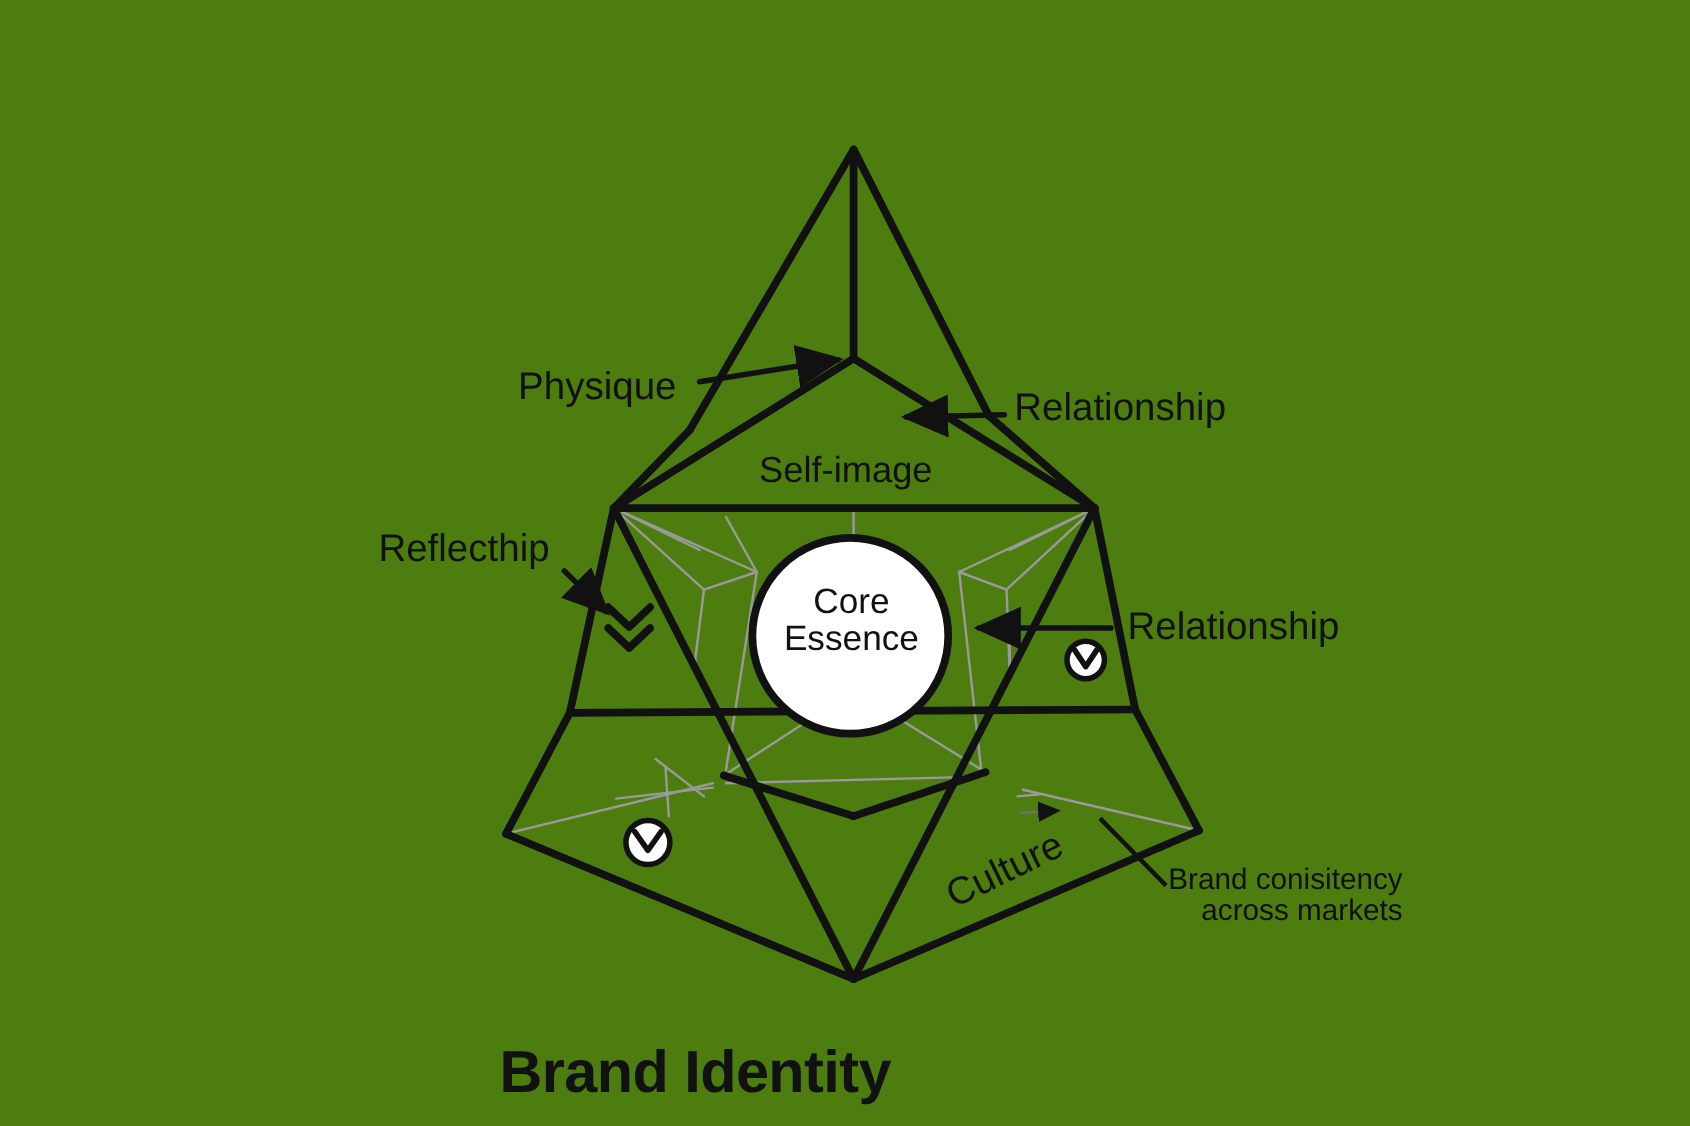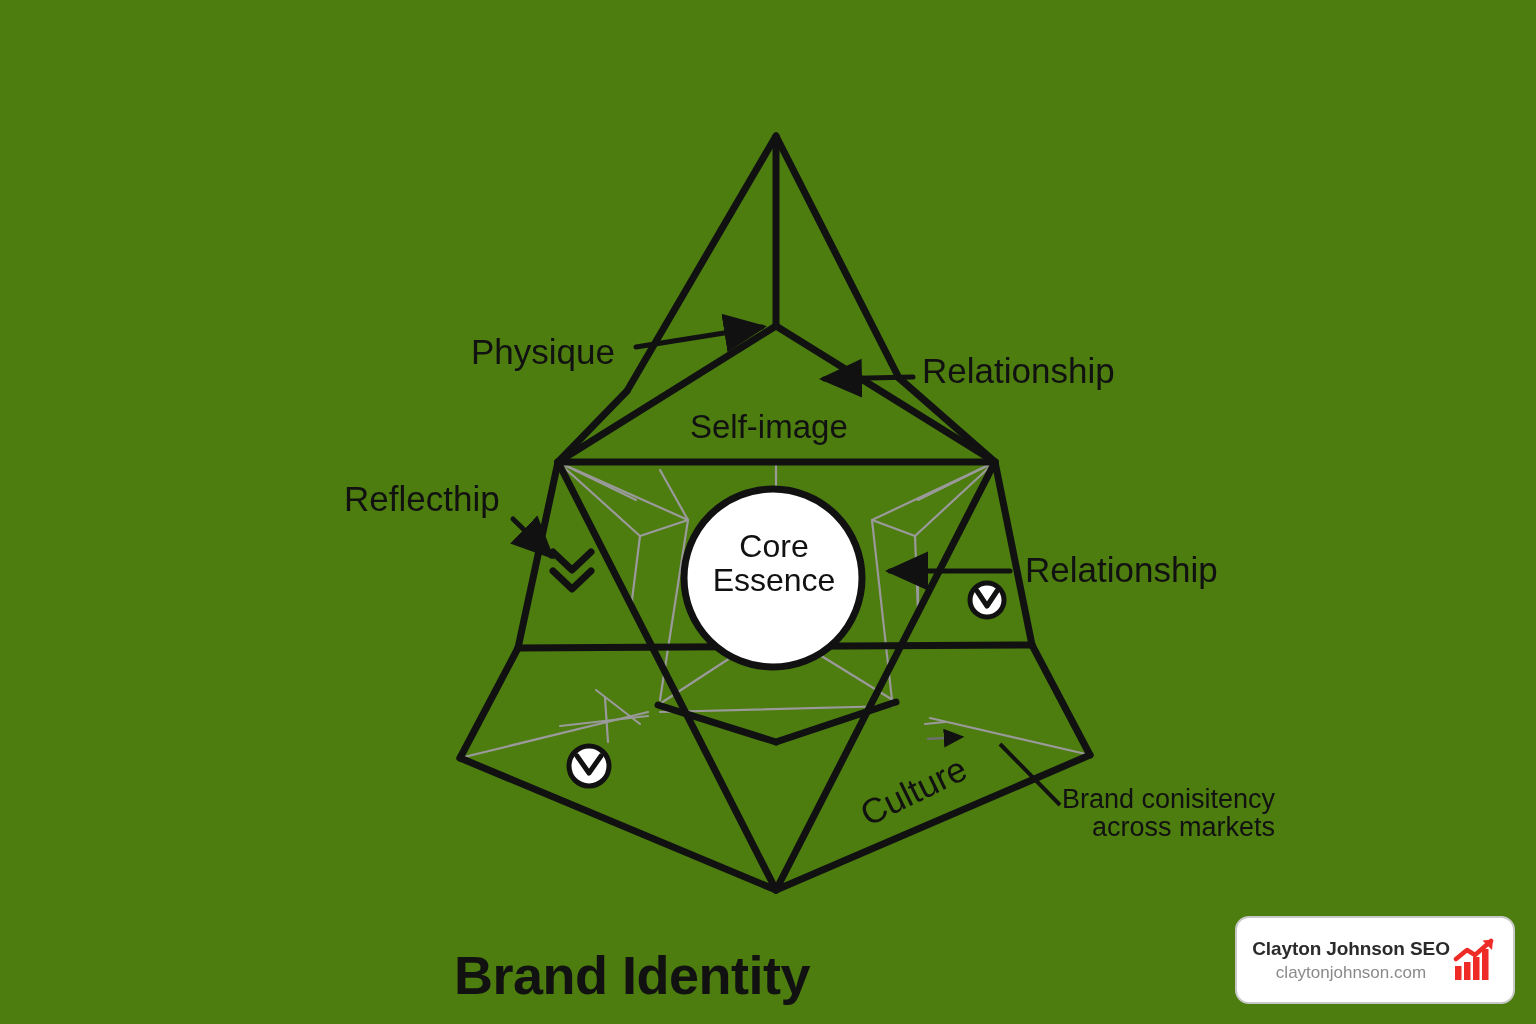--- a/index.html
+++ b/index.html
@@ -222,28 +222,14 @@
     <div>across markets</div>
   </div>
 
   <div class="lbl lbl-core" style="left:690px; top:530px; width:168px;">
     <div>Core</div>
     <div>Essence</div>
   </div>
 
   <div id="page-title">Brand Identity</div>
 
-  <div id="watermark">
-    <div id="wm-text">
-      <div id="wm-title">Clayton Johnson SEO</div>
-      <div id="wm-url">claytonjohnson.com</div>
-    </div>
-    <svg id="wm-logo" viewBox="0 0 46 44">
-      <rect x="2" y="28" width="6.5" height="14" fill="#ee2b26"></rect>
-      <rect x="11" y="24" width="6.5" height="18" fill="#ee2b26"></rect>
-      <rect x="20" y="19" width="6.5" height="23" fill="#ee2b26"></rect>
-      <rect x="29" y="11" width="6.5" height="31" fill="#ee2b26"></rect>
-      <path d="M3,21 L14,12 L22,17 L38,3" stroke="#ee2b26" stroke-width="4.5" fill="none" stroke-linecap="round" stroke-linejoin="round"></path>
-      <path d="M29.5,2.5 L40,1.5 L39,12 Z" fill="#ee2b26"></path>
-    </svg>
-  </div>
 
 </div>
 
 </body></html>

